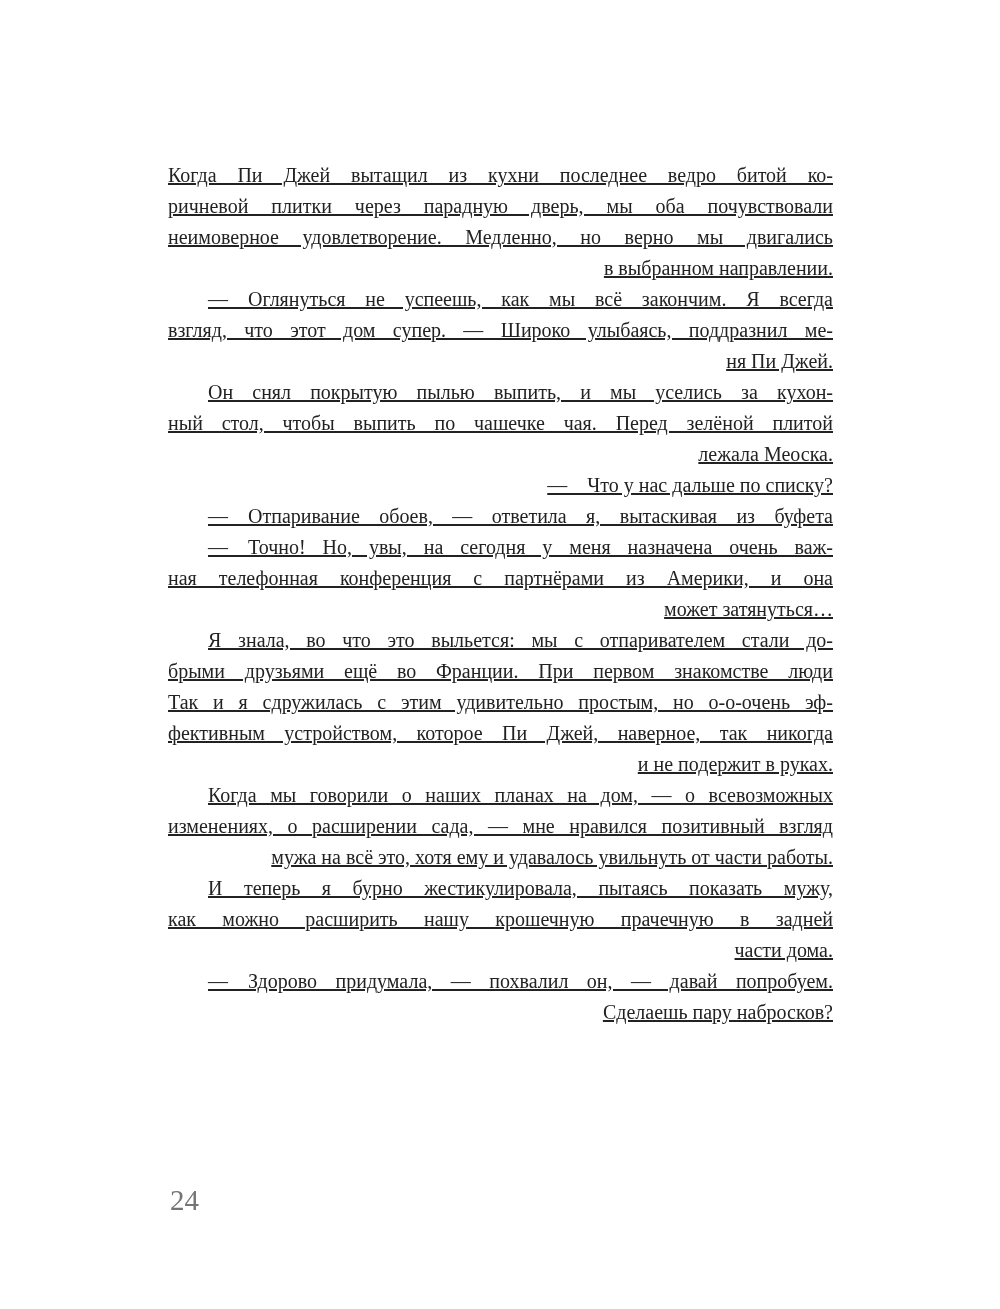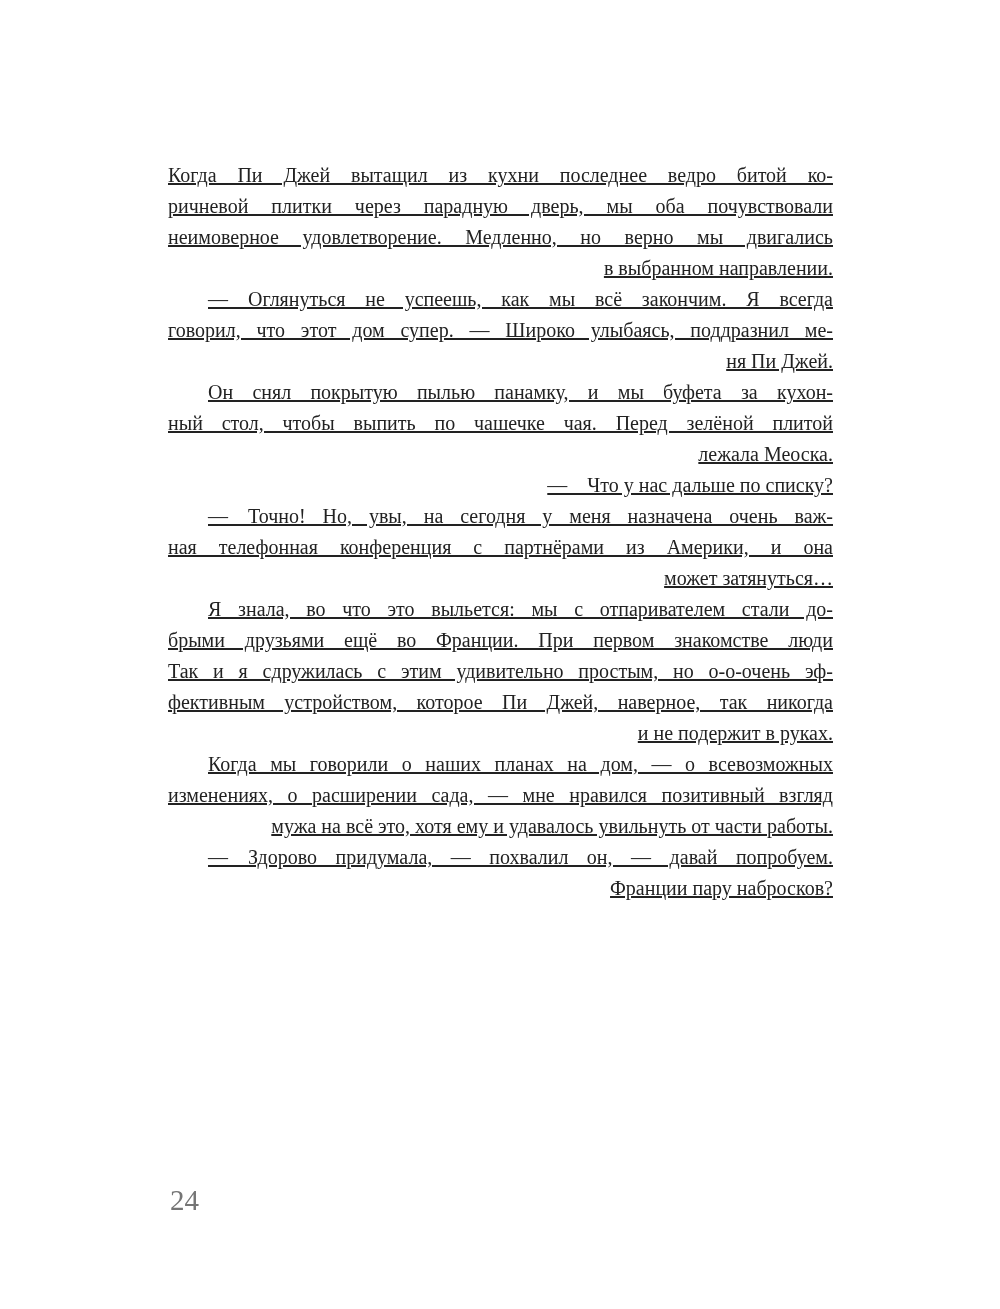--- a/index.html
+++ b/index.html
@@ -58,49 +58,55 @@
 <div class="book-page">
   <div class="text-block" style="color: rgb(34, 34, 34);">
       <div class="paragraph">
         <div class="line">Когда Пи Джей вытащил из кухни последнее ведро битой ко-</div>
         <div class="line">ричневой плитки через парадную дверь, мы оба почувствовали</div>
         <div class="line">неимоверное удовлетворение. Медленно, но верно мы двигались</div>
         <div class="line last">в выбранном направлении.</div>
       </div>
       <div class="paragraph indented">
         <div class="line">— Оглянуться не успеешь, как мы всё закончим. Я всегда</div>
-        <div class="line">говорил, что этот дом супер. — Широко улыбаясь, поддразнил ме-</div>
+        <div class="line">взгляд, что этот дом супер. — Широко улыбаясь, поддразнил ме-</div>
         <div class="line last">ня Пи Джей.</div>
       </div>
       <div class="paragraph indented">
-        <div class="line">Он снял покрытую пылью панамку, и мы буфета за кухон-</div>
+        <div class="line">Он снял покрытую пылью выпить, и мы уселись за кухон-</div>
         <div class="line">ный стол, чтобы выпить по чашечке чая. Перед зелёной плитой</div>
         <div class="line last">лежала Меоска.</div>
       </div>
       <div class="paragraph indented">
         <div class="line last">— Что у нас дальше по списку?</div>
       </div>
       <div class="paragraph indented">
+        <div class="line">— Отпаривание обоев, — ответила я, вытаскивая из буфета</div>
       </div>
       <div class="paragraph indented">
         <div class="line">— Точно! Но, увы, на сегодня у меня назначена очень важ-</div>
         <div class="line">ная телефонная конференция с партнёрами из Америки, и она</div>
         <div class="line last">может затянуться…</div>
       </div>
       <div class="paragraph indented">
         <div class="line">Я знала, во что это выльется: мы с отпаривателем стали до-</div>
         <div class="line">брыми друзьями ещё во Франции. При первом знакомстве люди</div>
         <div class="line">Так и я сдружилась с этим удивительно простым, но о-о-очень эф-</div>
         <div class="line">фективным устройством, которое Пи Джей, наверное, так никогда</div>
         <div class="line last">и не подержит в руках.</div>
       </div>
       <div class="paragraph indented">
         <div class="line">Когда мы говорили о наших планах на дом, — о всевозможных</div>
         <div class="line">изменениях, о расширении сада, — мне нравился позитивный взгляд</div>
         <div class="line last">мужа на всё это, хотя ему и удавалось увильнуть от части работы.</div>
       </div>
       <div class="paragraph indented">
+        <div class="line">И теперь я бурно жестикулировала, пытаясь показать мужу,</div>
+        <div class="line">как можно расширить нашу крошечную прачечную в задней</div>
+        <div class="line last">части дома.</div>
+      </div>
+      <div class="paragraph indented">
         <div class="line">— Здорово придумала, — похвалил он, — давай попробуем.</div>
-        <div class="line last">Франции пару набросков?</div>
+        <div class="line last">Сделаешь пару набросков?</div>
       </div>
     </div>
   <div class="page-number" style="color: rgb(117, 117, 117);">24</div>
 </div>
 
 </body></html>

